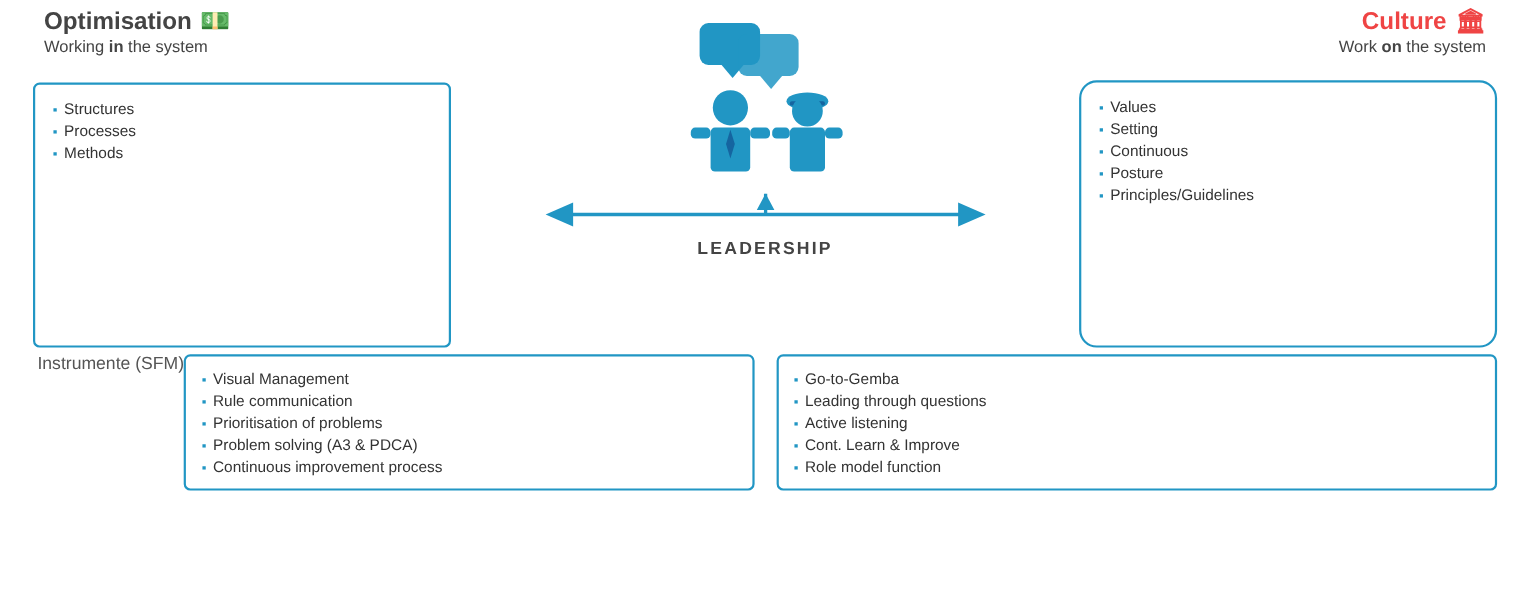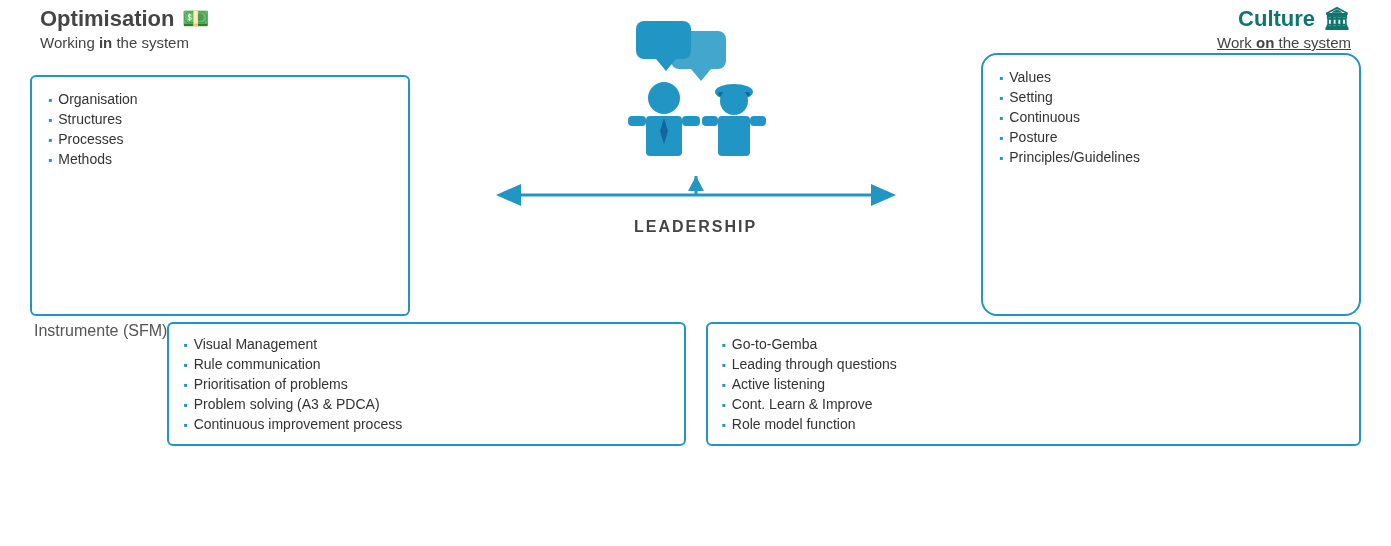--- a/index.html
+++ b/index.html
@@ -117,35 +117,34 @@
       width: 380px;
       flex-shrink: 0;
       display: flex;
       flex-direction: column;
       align-items: flex-end;
     }
 
     .right-title {
       font-size: 22px;
       font-weight: bold;
-      color: #0f766e;
+      color: #ef4444;
       display: flex;
       align-items: center;
       gap: 8px;
       margin-bottom: 2px;
       padding-right: 10px;
     }
 
     .right-subtitle {
       font-size: 15px;
       color: #444;
-      margin-bottom: 2px;
+      margin-bottom: 22px;
       padding-right: 10px;
       text-align: right;
-      text-decoration: underline;
     }
 
     .right-subtitle b {
       font-weight: bold;
     }
 
     .right-box {
       border: 2px solid #2196c4;
       border-radius: 16px;
       padding: 12px 16px;
@@ -206,21 +205,20 @@
       <div class="left-title">
         <span>Optimisation</span>
         <span>💵</span>
       </div>
       <div class="left-subtitle">
         <span>Working </span><b>in</b><span> the system</span>
       </div>
       <div class="left-box">
         <ul class="bullet-list">
 
-        <li>Organisation</li>
             <li>Structures</li>
             <li>Processes</li>
             <li>Methods</li>
           </ul>
       </div>
     </div>
 
     <div class="center-panel">
       <div class="center-illustration">
         <svg width="200" height="160" viewBox="0 0 200 160">

